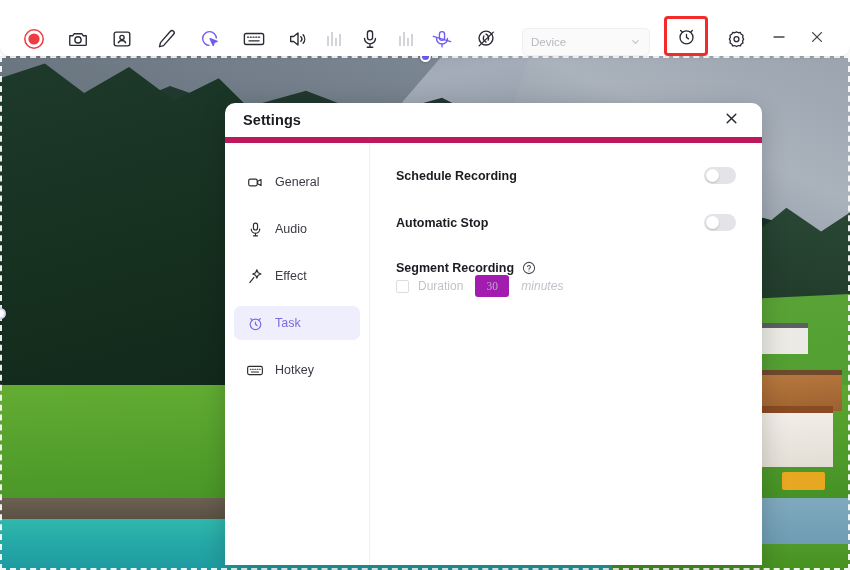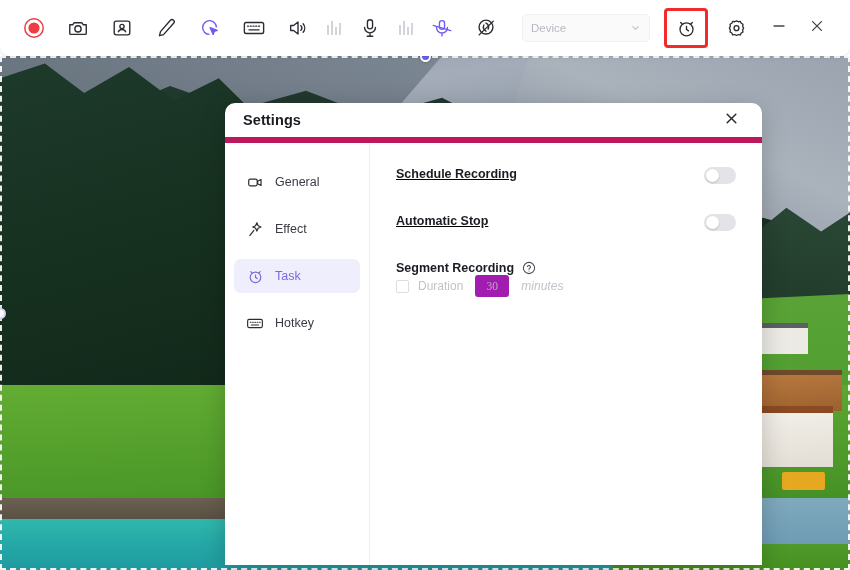--- a/index.html
+++ b/index.html
@@ -9,21 +9,21 @@
     overflow: hidden;
     background: #ffffff;
   }
   #app { position: relative; width: 850px; height: 570px; overflow: hidden; }
 
   
   .toolbar {
     position: absolute; left: 0; top: 0; width: 850px; height: 56px;
     background: #ffffff;
     border-radius: 0 0 10px 10px;
-    display: flex; align-items: center;
+    display: flex; align-items: flex-end;
     padding: 0 14px;
     box-shadow: 0 1px 4px rgba(0,0,0,0.10);
     z-index: 30;
   }
   .tb-btn {
     width: 40px; height: 34px;
     display: flex; align-items: center; justify-content: center;
     margin-right: 4px;
     border-radius: 6px;
     cursor: pointer;
@@ -207,23 +207,22 @@
     display: flex; align-items: center; justify-content: center;
     flex: 0 0 18px;
   }
   .nav-label { font-size: 12.5px; color: #3a3a44; }
   .nav-item.active { background: #eeeefc; }
   .nav-item.active .nav-label { color: #7a6ae0; }
   .nav-item.active .nav-ico { color: #7a6ae0; }
 
   .dlg-main { flex: 1; padding: 24px 26px 0 26px; min-width: 0; }
   .row {
-    display: flex; align-items: flex-start;
+    display: flex; align-items: center;
     margin-bottom: 30px;
-    text-decoration: underline;
   }
   .row-label {
     font-size: 12.5px; font-weight: bold; color: #1b1b22;
   }
   .toggle {
     margin-left: auto;
     width: 32px; height: 17px;
     background: #e3e3e8;
     border-radius: 9px;
     position: relative;
@@ -477,20 +476,29 @@
         <div class="nav-item">
           <span class="nav-ico">
             <svg width="17" height="17" viewBox="0 0 20 20" fill="none" stroke="#2b2b33" stroke-width="1.4" stroke-linejoin="round">
               <rect x="2" y="6" width="10" height="8" rx="1.8"></rect>
               <path d="M12.5 8.6l4-2.2v7.2l-4-2.2z"></path>
             </svg>
           </span>
           <span class="nav-label">General</span>
         </div>
 
+        <div class="nav-item">
+          <span class="nav-ico">
+            <svg width="17" height="17" viewBox="0 0 20 20" fill="none" stroke="#2b2b33" stroke-width="1.4" stroke-linecap="round">
+              <rect x="7.6" y="2.4" width="4.8" height="8.2" rx="2.4"></rect>
+              <path d="M5 9.4a5 5 0 0 0 10 0M10 14.2v3.2M7.6 17.4h4.8"></path>
+            </svg>
+          </span>
+          <span class="nav-label">Audio</span>
+        </div>
 
         <div class="nav-item">
           <span class="nav-ico">
             <svg width="17" height="17" viewBox="0 0 20 20" fill="none" stroke="#2b2b33" stroke-width="1.4" stroke-linejoin="round">
               <path d="M11.6 2.2l1.5 3.3 3.3 1.5-3.3 1.5-1.5 3.3-1.5-3.3-3.3-1.5 3.3-1.5z"></path>
               <path d="M8.4 10.6L3 17.4"></path>
             </svg>
           </span>
           <span class="nav-label">Effect</span>
         </div>

